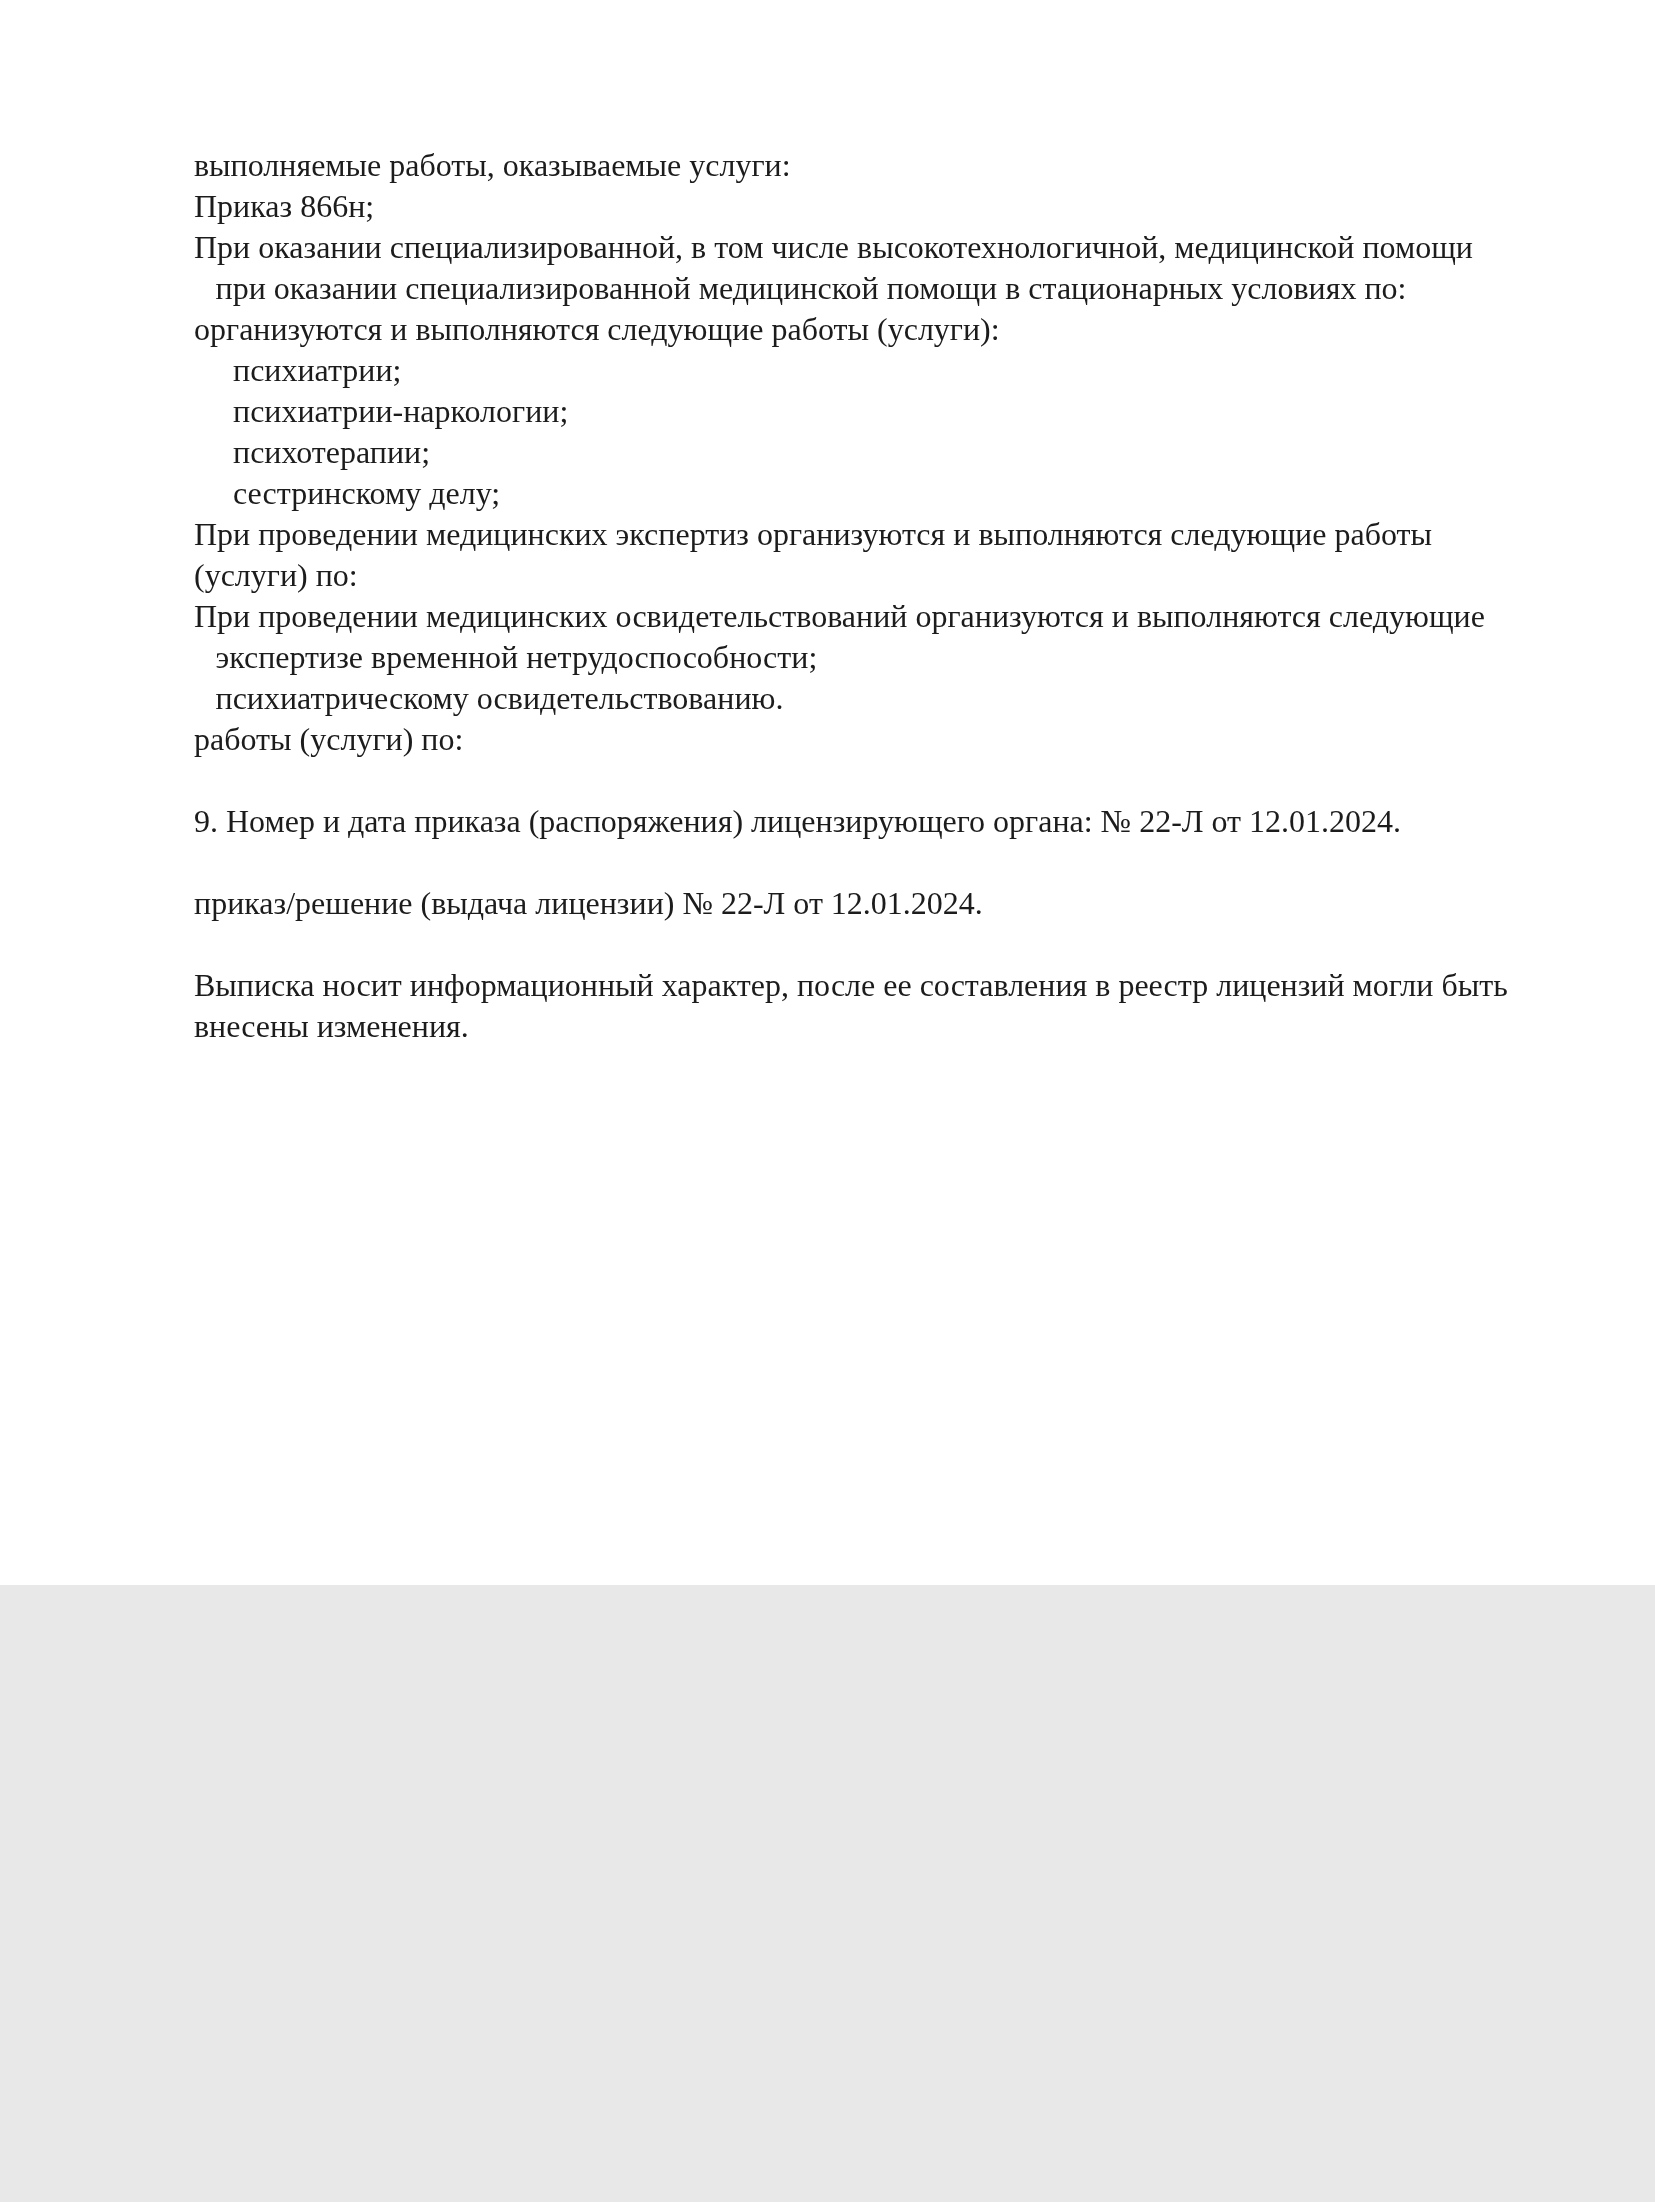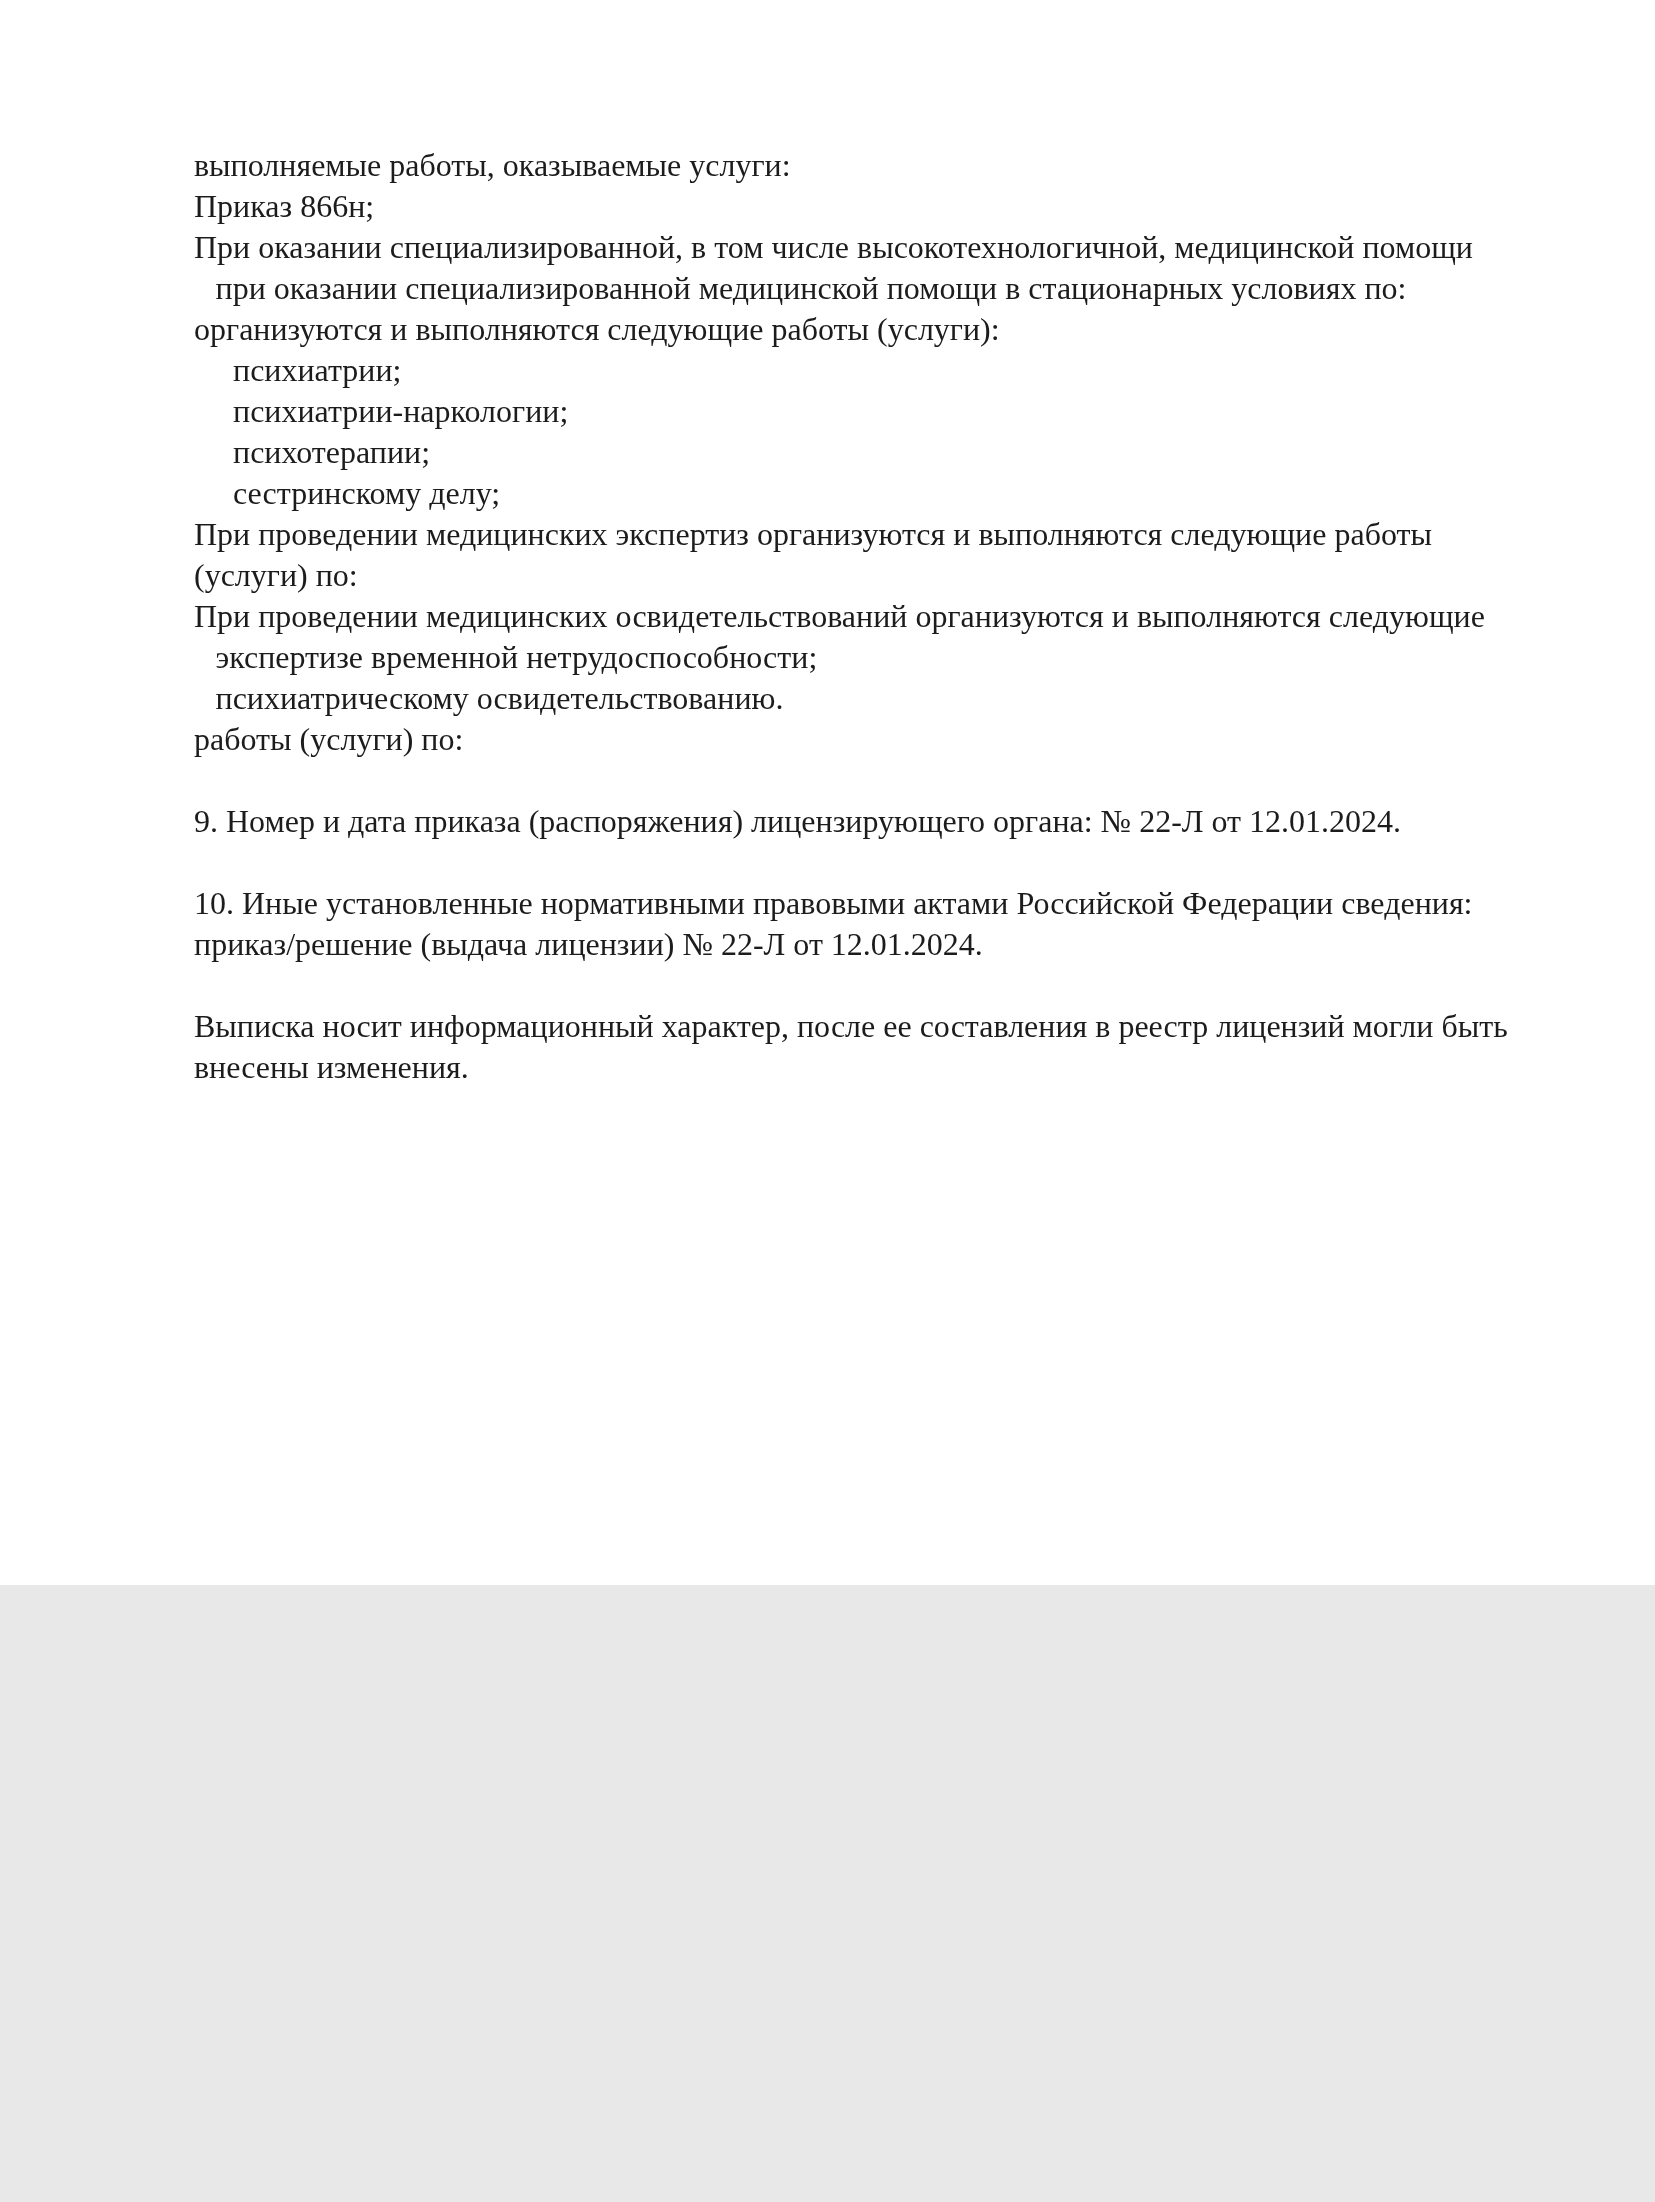--- a/index.html
+++ b/index.html
@@ -80,21 +80,20 @@
     <div class="ln ind2">сестринскому делу;</div>
     <div class="ln">При проведении медицинских экспертиз организуются и выполняются следующие работы</div>
     <div class="ln">(услуги) по:</div>
     <div class="ln">При проведении медицинских освидетельствований организуются и выполняются следующие</div>
     <div class="ln ind1">экспертизе временной нетрудоспособности;</div>
     <div class="ln ind1">психиатрическому освидетельствованию.</div>
     <div class="ln">работы (услуги) по:</div>
     <div class="sp"></div>
     <div class="ln">9. Номер и дата приказа (распоряжения) лицензирующего органа: № 22-Л от 12.01.2024.</div>
     <div class="sp"></div>
-    <div class="ln">10. Иные установленные нормативными правовыми актами Российской Федерации сведения:</div>
     <div class="ln">приказ/решение (выдача лицензии) № 22-Л от 12.01.2024.</div>
     <div class="sp"></div>
     <div class="ln">Выписка носит информационный характер, после ее составления в реестр лицензий могли быть</div>
     <div class="ln">внесены изменения.</div>
   </div>
 
   <div class="stamp">
 
     <svg class="emblem" viewBox="0 0 100 122" xmlns="http://www.w3.org/2000/svg">
       <g stroke="#3d3d3d" stroke-width="1.5" fill="none" stroke-linecap="round" stroke-linejoin="round">

